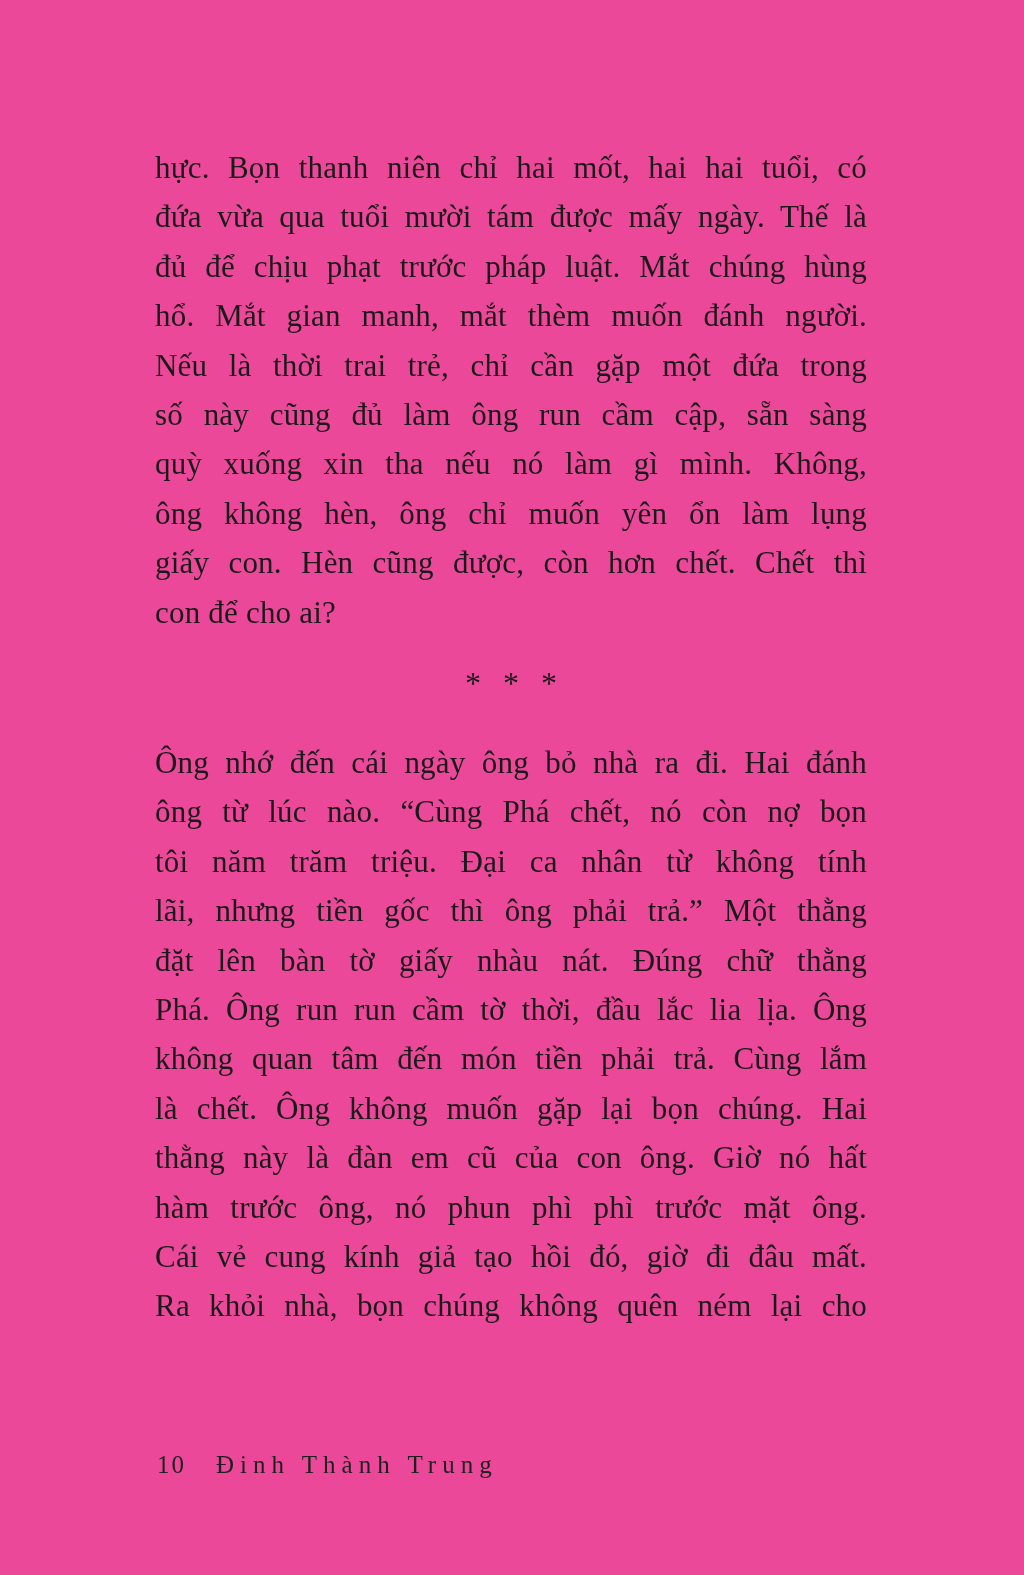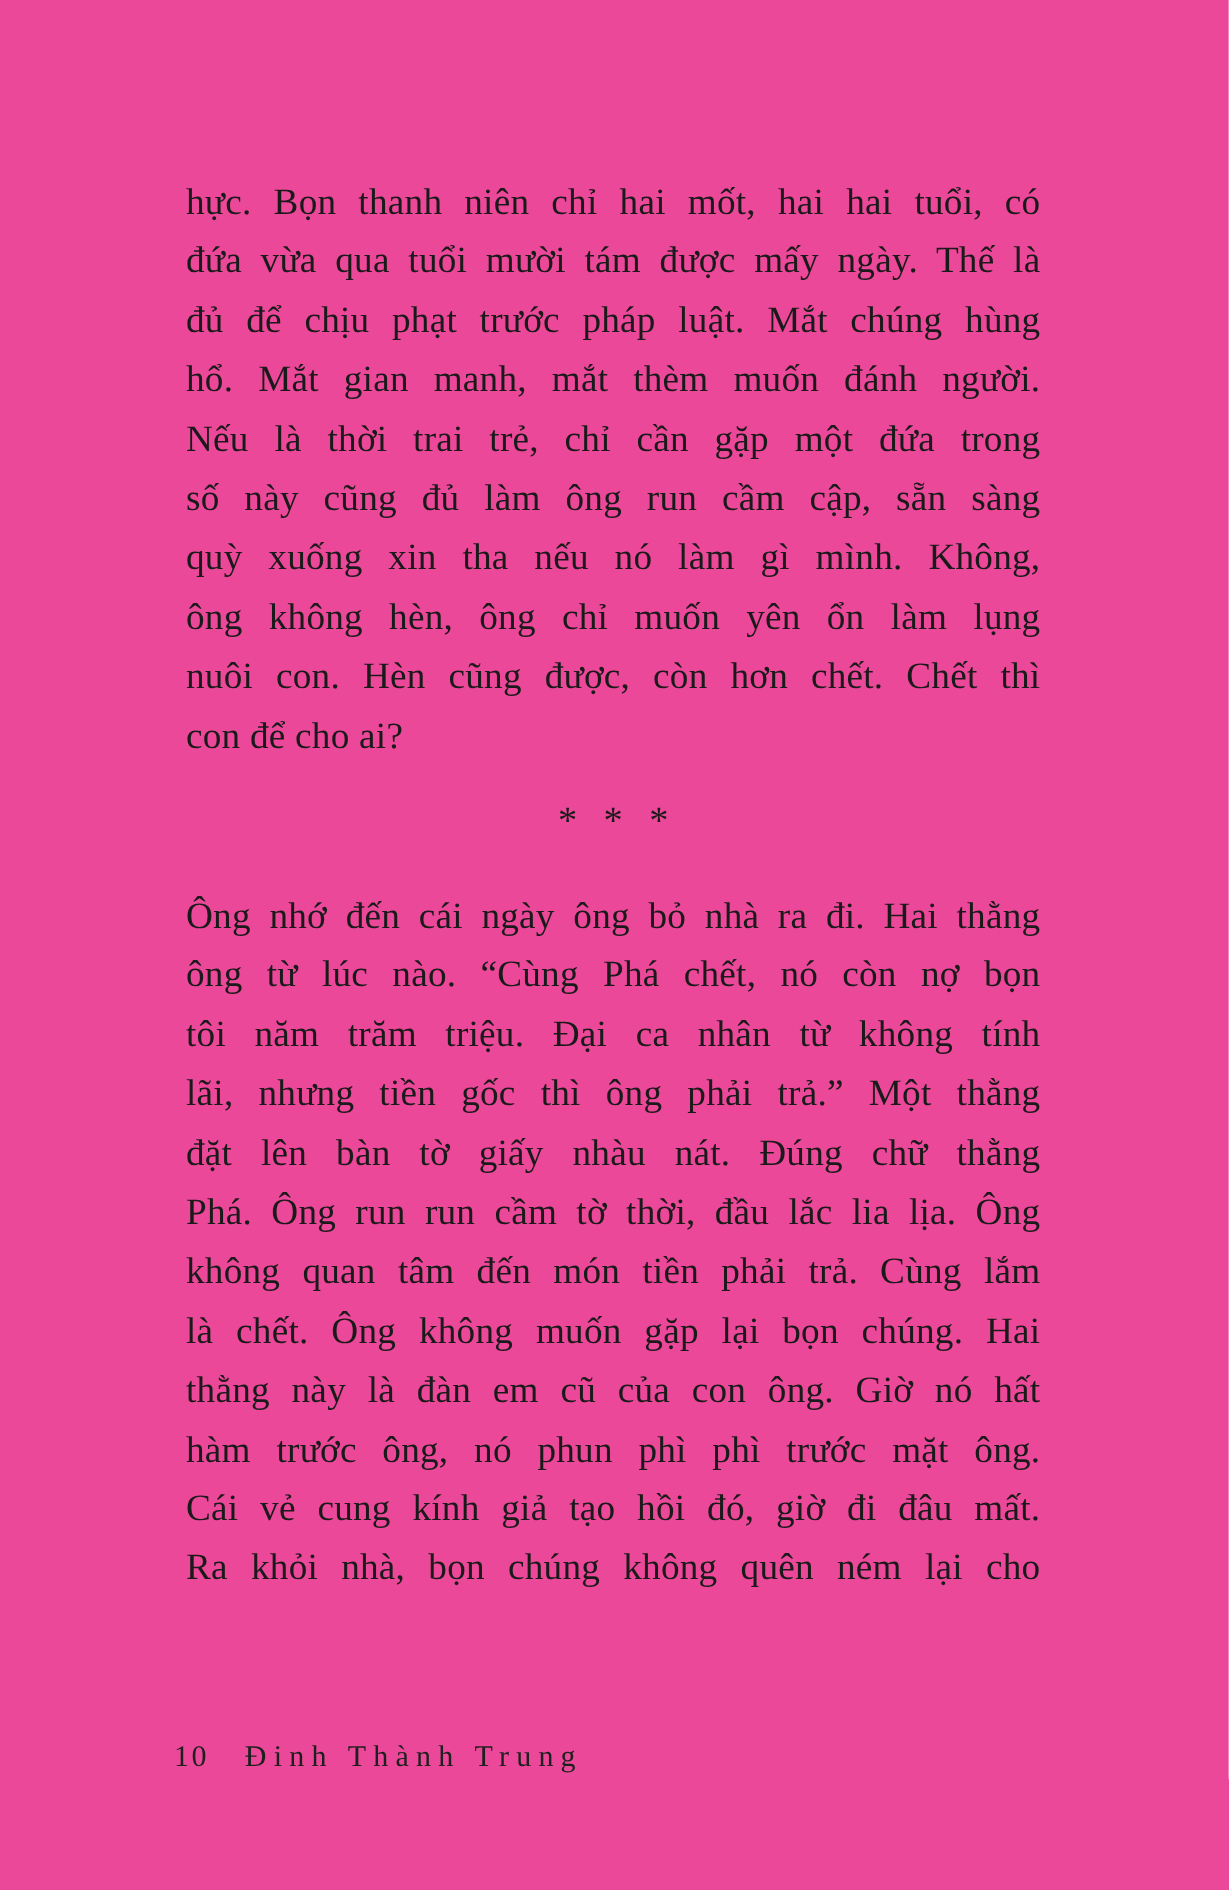--- a/index.html
+++ b/index.html
@@ -42,21 +42,21 @@
     width: 712px;
     text-align: center;
     font-size: 32px;
     line-height: 50px;
     word-spacing: 14px;
     color: #1a1a1a;
   }
   .footer {
     position: absolute;
     top: 1444px;
-    left: 145px;
+    left: 157px;
     display: flex;
     align-items: flex-end;
     font-size: 25px;
     line-height: 42px;
     color: #1f1f1f;
   }
   .footer .pagenum {
     letter-spacing: 2px;
   }
   .footer .author {
@@ -71,28 +71,28 @@
 
   <div class="textcol p1">
     <div class="line">hực. Bọn thanh niên chỉ hai mốt, hai hai tuổi, có</div>
     <div class="line">đứa vừa qua tuổi mười tám được mấy ngày. Thế là</div>
     <div class="line">đủ để chịu phạt trước pháp luật. Mắt chúng hùng</div>
     <div class="line">hổ. Mắt gian manh, mắt thèm muốn đánh người.</div>
     <div class="line">Nếu là thời trai trẻ, chỉ cần gặp một đứa trong</div>
     <div class="line">số này cũng đủ làm ông run cầm cập, sẵn sàng</div>
     <div class="line">quỳ xuống xin tha nếu nó làm gì mình. Không,</div>
     <div class="line">ông không hèn, ông chỉ muốn yên ổn làm lụng</div>
-    <div class="line">nuôi con. Hèn cũng được, còn hơn chết. Chết thì</div>
+    <div class="line">giấy con. Hèn cũng được, còn hơn chết. Chết thì</div>
     <div class="line last">con để cho ai?</div>
   </div>
 
   <div class="separator">* * *</div>
 
   <div class="textcol p2">
-    <div class="line">Ông nhớ đến cái ngày ông bỏ nhà ra đi. Hai thằng</div>
+    <div class="line">Ông nhớ đến cái ngày ông bỏ nhà ra đi. Hai đánh</div>
     <div class="line">ông từ lúc nào. “Cùng Phá chết, nó còn nợ bọn</div>
     <div class="line">tôi năm trăm triệu. Đại ca nhân từ không tính</div>
     <div class="line">lãi, nhưng tiền gốc thì ông phải trả.” Một thằng</div>
     <div class="line">đặt lên bàn tờ giấy nhàu nát. Đúng chữ thằng</div>
     <div class="line">Phá. Ông run run cầm tờ thời, đầu lắc lia lịa. Ông</div>
     <div class="line">không quan tâm đến món tiền phải trả. Cùng lắm</div>
     <div class="line">là chết. Ông không muốn gặp lại bọn chúng. Hai</div>
     <div class="line">thằng này là đàn em cũ của con ông. Giờ nó hất</div>
     <div class="line">hàm trước ông, nó phun phì phì trước mặt ông.</div>
     <div class="line">Cái vẻ cung kính giả tạo hồi đó, giờ đi đâu mất.</div>

